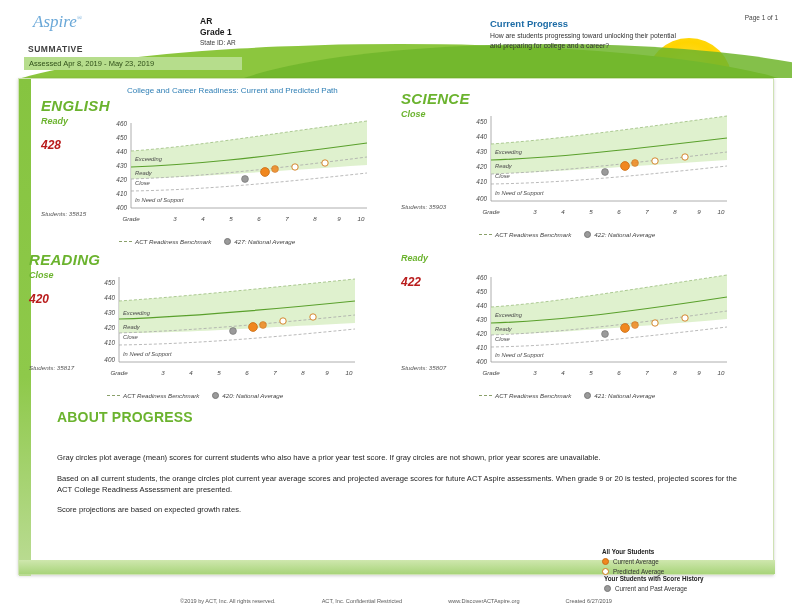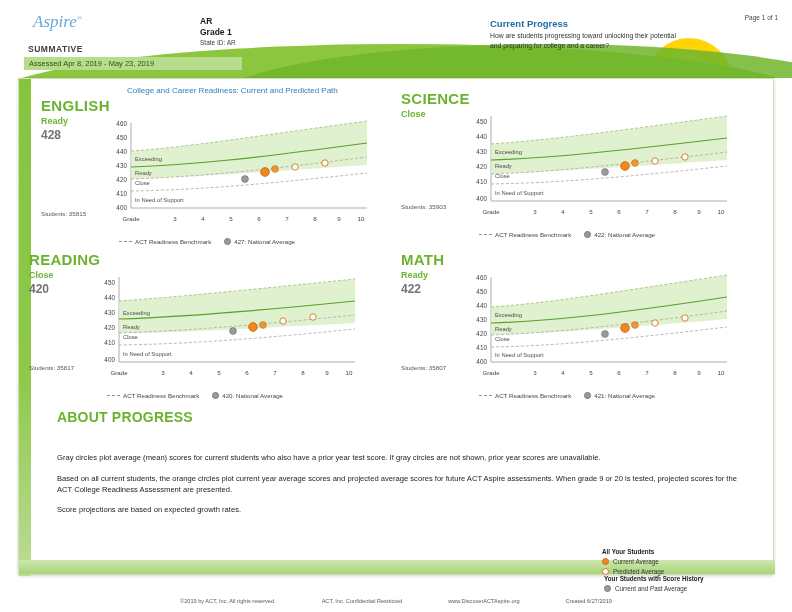--- a/index.html
+++ b/index.html
@@ -101,27 +101,27 @@
     position: absolute; left: 0; bottom: 0; width: 756px; height: 14px;
     background: linear-gradient(180deg, #cfe7ae 0%, #a8d47a 100%);
   }
 
   #section-title {
     position: absolute; left: 108px; top: 7px;
     font-size: 8px; color: #2f7fb5;
   }
 
   
-  .panel { position: absolute; }
+  .panel { position: absolute; font-style: italic; }
   .subject-name {
     font-size: 15px; font-weight: bold; color: #6bb32e;
     letter-spacing: .3px;
   }
   .subject-status { font-size: 9px; font-weight: bold; color: #6bb32e; margin-top: 2px; }
-  .subject-score { font-size: 12px; font-weight: bold; color: #737373; margin-top: 2px; }
+  .subject-score { font-size: 12px; font-weight: bold; color: #b91c1c; margin-top: 12px; }
   .students-count { font-size: 6.2px; color: #555; }
 
   .chart-wrap { position: absolute; }
   .chart-svg { display: block; }
 
   .legend-row {
     position: absolute; font-size: 6.2px; color: #444;
     display: flex; align-items: center; gap: 3px;
   }
   .legend-item { display: flex; align-items: center; gap: 3px; margin-right: 10px; }
@@ -383,21 +383,20 @@
           <span>ACT Readiness Benchmark</span>
         </span>
         <span class="legend-item">
           <span class="circ-sym"></span>
           <span>420: National Average</span>
         </span>
       </div>
     </div>
 
     <div class="panel" style="left:382px; top:172px; width:340px; height:145px;">
-      <div class="subject-name">MATH</div>
       <div class="subject-status">Ready</div>
       <div class="subject-score">422</div>
       <div class="students-count" style="position:absolute; left:0; top:113px;">Students: 35807</div>
 
       <div class="chart-wrap" style="left:58px; top:20px;">
         <svg class="chart-svg" width="272" height="118" viewBox="0 0 272 118">
           <g font-size="6.4" fill="#444" font-family="Liberation Sans, sans-serif" text-anchor="end">
             <text x="28" y="9">460</text>
               <text x="28" y="23">450</text>
               <text x="28" y="37">440</text>

